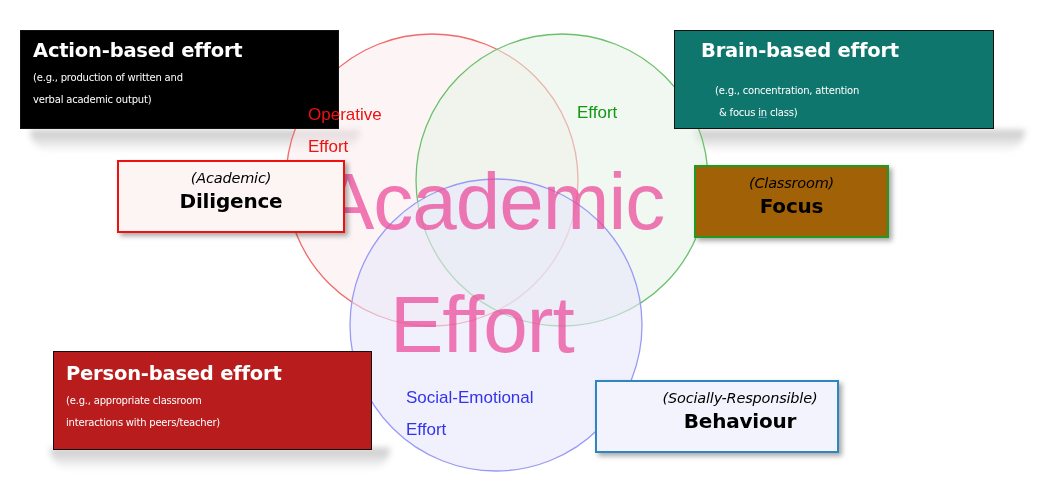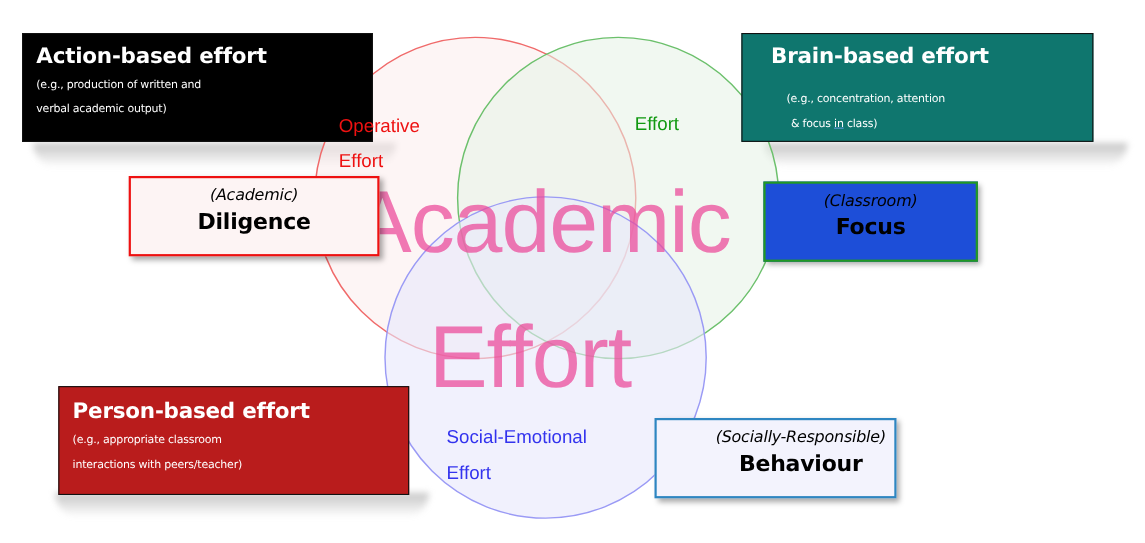--- a/index.html
+++ b/index.html
@@ -68,23 +68,23 @@
   <div class="circle-label" style="left:406px; top:382px; width:180px; color:#3333ee;">
     <div>Social-Emotional</div>
     <div>Effort</div>
   </div>
 
   <div class="trait-box" style="left:77px; top:160px; width:228px; height:73px; border-color:#ee1111; background:#fdf4f4;margin-left:40px;">
     <div class="qual">(Academic)</div>
     <div class="name">Diligence</div>
   </div>
 
-  <div class="trait-box" style="left:694px; top:165px; width:195px; height:73px; border-color:#229922; background:#1d4ed8;">
+  <div class="trait-box" style="left:694px; top:165px; width:195px; height:73px; border-color:#229922; background:#a16207;">
     <div class="qual">(Classroom)</div>
     <div class="name">Focus</div>
   </div>
 
-  <div class="trait-box" style="left:595px; top:380px; width:220px; height:73px; border-color:#2e86c1; background:#f3f3fd;padding-left:46px;">
+  <div class="trait-box" style="left:595px; top:380px; width:244px; height:73px; border-color:#2e86c1; background:#f3f3fd;padding-left:46px;">
     <div class="qual">(Socially-Responsible)</div>
     <div class="name">Behaviour</div>
   </div>
 
 </div>
 
 </body></html>

